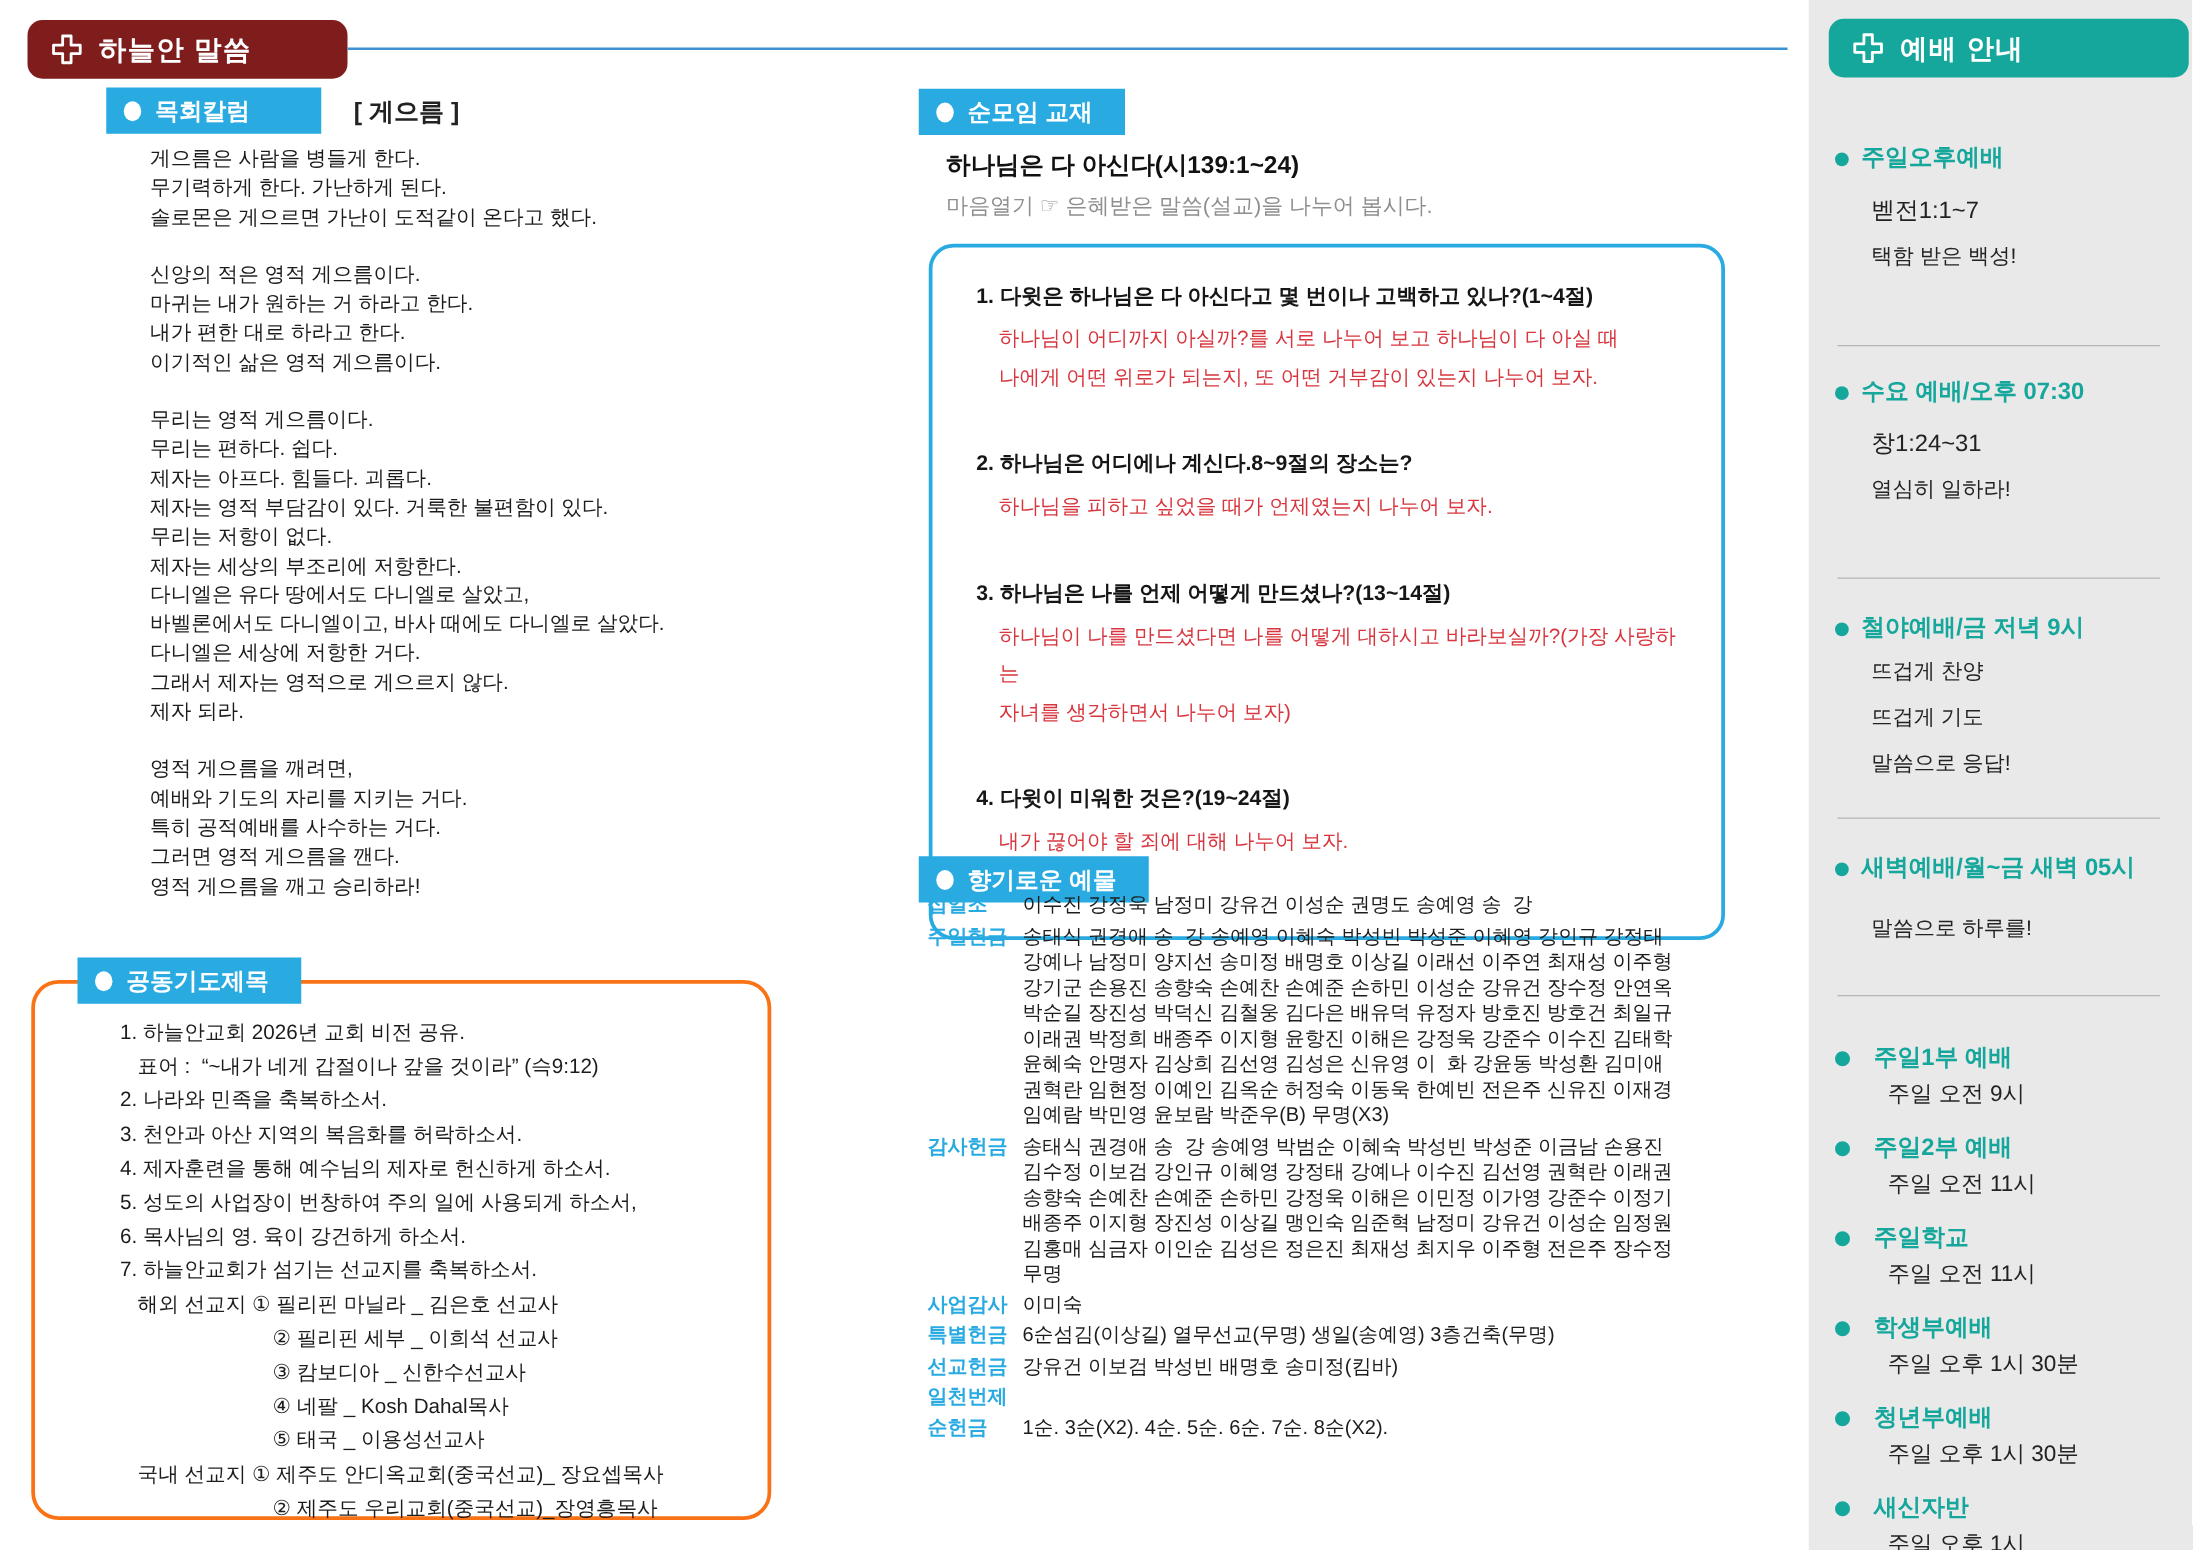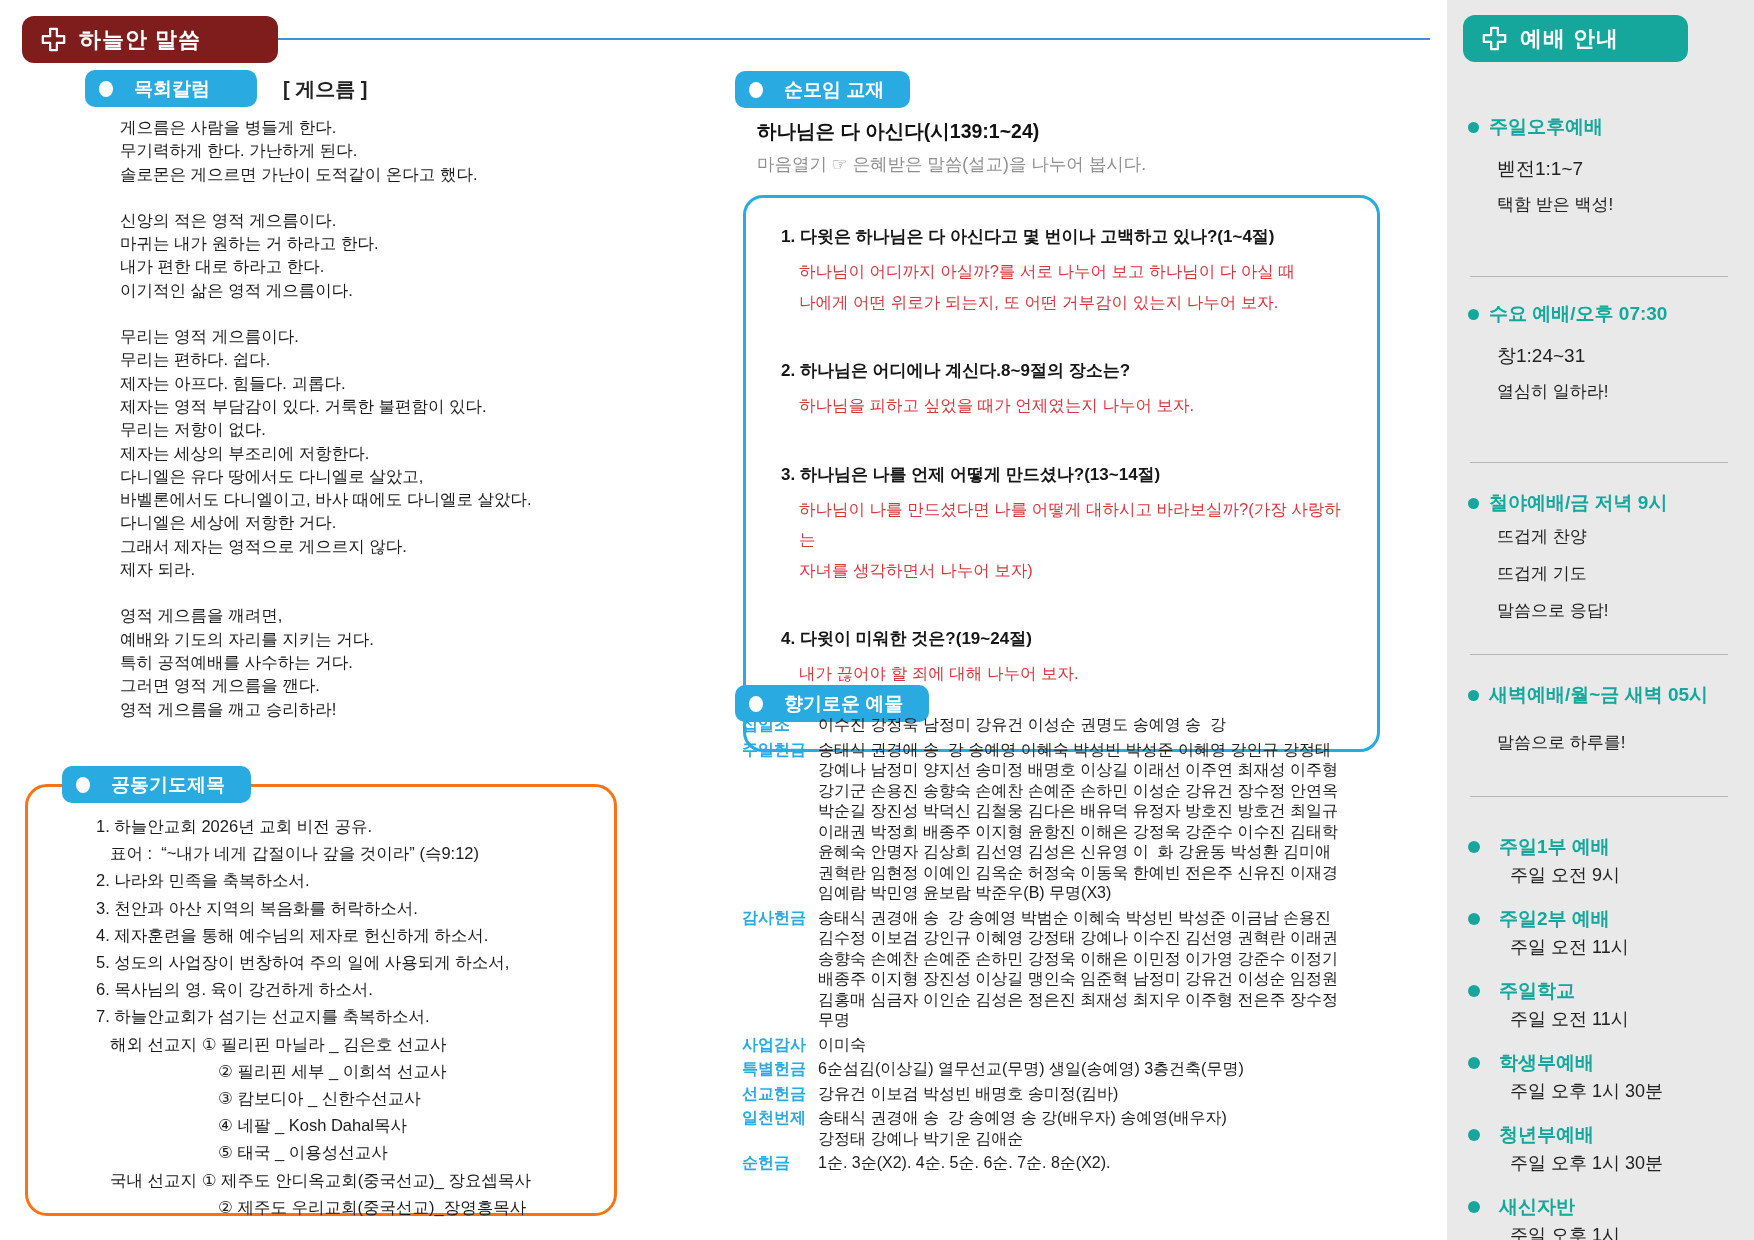--- a/index.html
+++ b/index.html
@@ -7,27 +7,27 @@
     position:relative;width:1754px;height:1240px;background:#ffffff;overflow:hidden;
     font-family:"Liberation Sans","DejaVu Sans",sans-serif;color:#1c1c1c;
   }
   
   .badge{
     position:absolute;display:flex;align-items:center;gap:12px;
     border-radius:12px;color:#fff;font-weight:700;font-size:22px;letter-spacing:1px;
     padding:0 18px;box-sizing:border-box;
   }
   .badge-blue{left:22px;top:16px;width:256px;height:47px;background:#7f1d1d;}
-  .badge-teal{left:16px;top:15px;width:225px;height:47px;background:#16a79c;position:absolute;}
+  .badge-teal{left:16px;top:15px;width:288px;height:47px;background:#16a79c;position:absolute;}
   .cross{width:27px;height:27px;flex:0 0 auto;}
   .hairline{position:absolute;left:278px;top:38px;width:1152px;height:2px;background:#3f92d2;}
   .tab{
-    position:absolute;display:inline-flex;align-items:center;gap:21px;
+    position:absolute;display:inline-flex;align-items:center;gap:11px;
     background:#29abe2;color:#fff;font-weight:700;font-size:19px;
-    height:37px;border-radius:10px;padding:0 26px 0 14px;white-space:nowrap;
+    height:37px;border-radius:0;padding:0 26px 0 14px;white-space:nowrap;
   }
   .tbullet{width:14px;height:16px;border-radius:50%;background:#fff;flex:0 0 auto;}
   .tab-column{left:85px;top:70px;width:172px;box-sizing:border-box;}
   .tab-study{left:735px;top:71px;}
   .tab-offering{left:735px;top:685px;justify-content:flex-end;}
   .tab-prayer{left:62px;top:766px;z-index:3;}
   .col-subtitle{position:absolute;left:283px;top:76px;font-size:20px;font-weight:700;color:#222;}
   
   .column-text{position:absolute;left:120px;top:116px;width:540px;font-size:16.5px;line-height:23.3px;white-space:pre-wrap;}
   .para{margin-bottom:23px;}
@@ -154,21 +154,20 @@
       <div class="orow">
         <div class="olabel">특별헌금</div>
         <div class="olines"><div class="oline">6순섬김(이상길) 열무선교(무명) 생일(송예영) 3층건축(무명)</div></div>
       </div>
       <div class="orow">
         <div class="olabel">선교헌금</div>
         <div class="olines"><div class="oline">강유건 이보검 박성빈 배명호 송미정(킴바)</div></div>
       </div>
       <div class="orow">
         <div class="olabel">일천번제</div>
-        <div class="olines"><div class="oline">송태식 권경애 송  강 송예영 송 강(배우자) 송예영(배우자)</div><div class="oline">강정태 강예나 박기운 김애순</div></div>
       </div>
       <div class="orow">
         <div class="olabel">순헌금</div>
         <div class="olines"><div class="oline">1순. 3순(X2). 4순. 5순. 6순. 7순. 8순(X2).</div></div>
       </div>
     </div>
 
   <div class="sb">
     <div class="badge badge-teal">
       <svg class="cross" viewBox="0 0 24 24">

